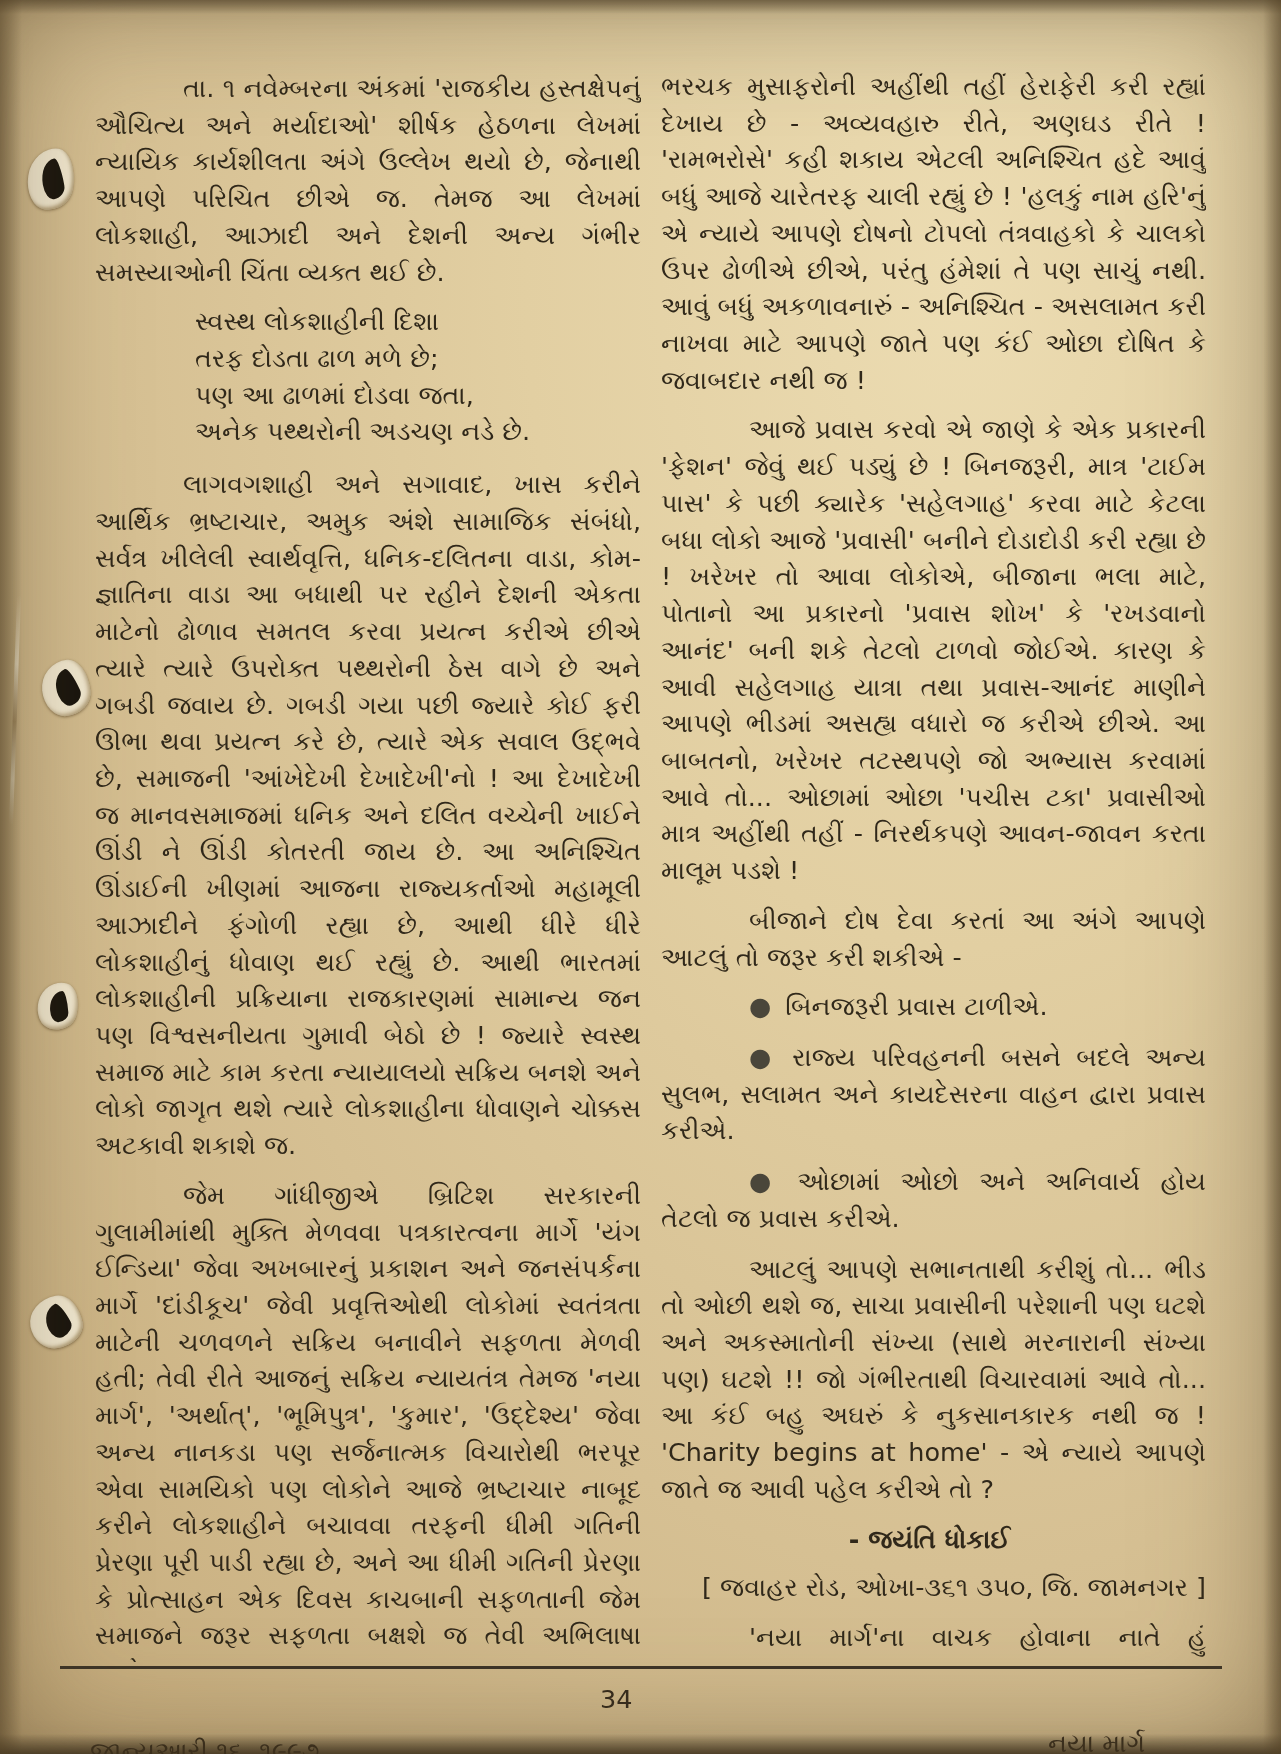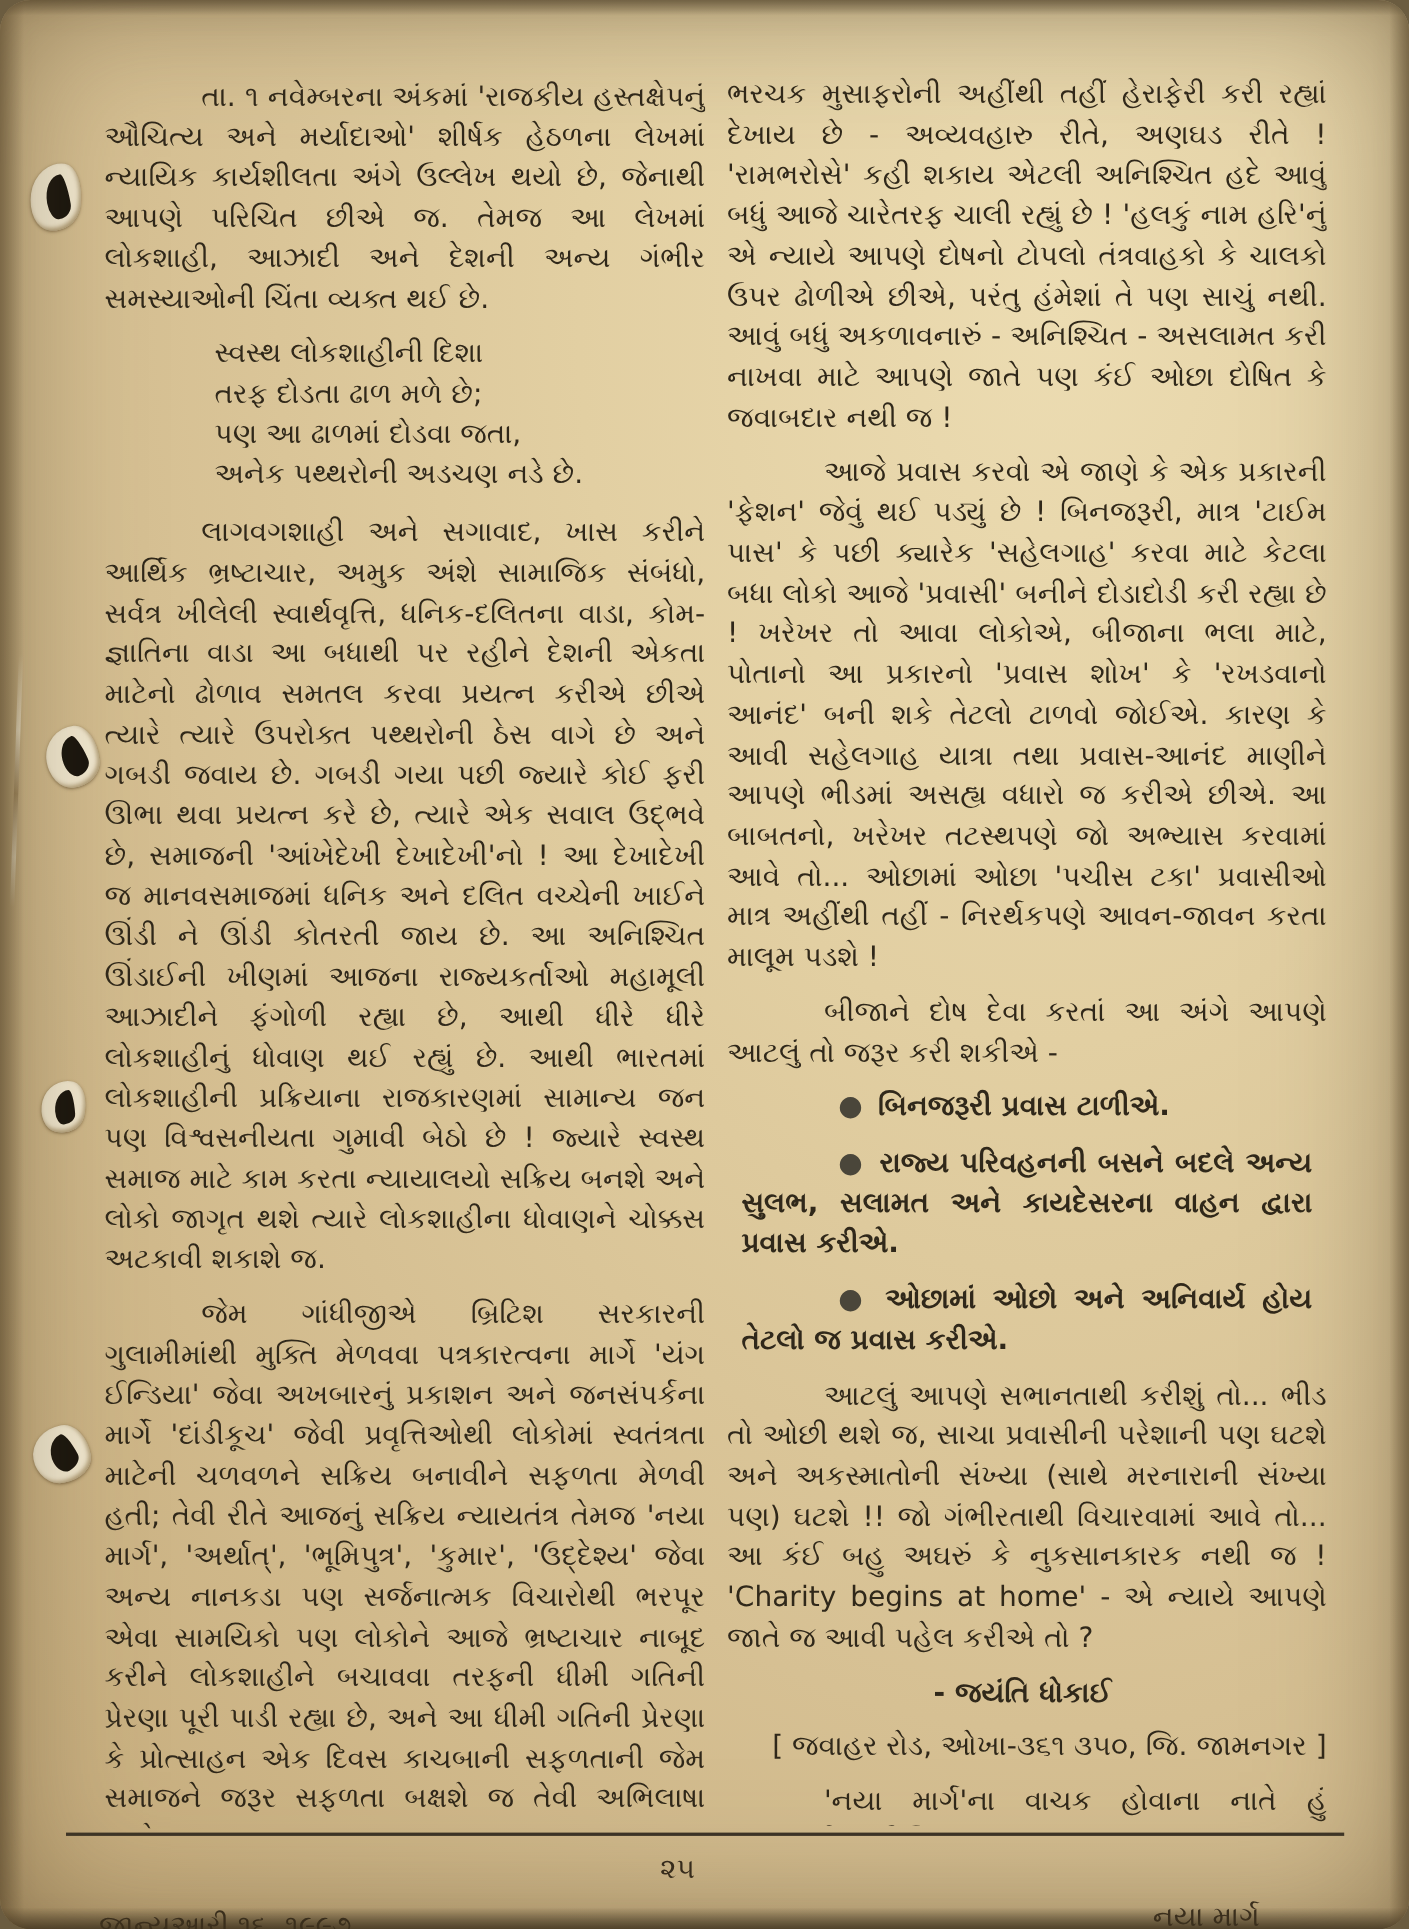--- a/index.html
+++ b/index.html
@@ -5,21 +5,20 @@
   html,body{margin:0;padding:0;background:#6b5c40;}
   #page{
     position:relative;
     width:1281px;height:1754px;
     margin:0 auto;
     overflow:hidden;
     background:
       radial-gradient(ellipse at 75% 16%, #ecdcb2 0%, #e2cfa2 32%, #d6c093 62%, #c5ab7b 100%);
     font-family:"DejaVu Sans", sans-serif;
     color:#30281a;
-    border-radius:28px;
   }
   
   .vignette{position:absolute;inset:0;pointer-events:none;z-index:6;
     box-shadow:inset 0 0 130px rgba(91,72,43,.55), inset 0 0 30px rgba(91,72,43,.38);}
   .edge-top{position:absolute;left:0;top:0;width:100%;height:14px;z-index:6;
     background:linear-gradient(to bottom, rgba(52,42,24,.55), rgba(52,42,24,0));}
   .edge-bottom{position:absolute;left:0;bottom:0;width:100%;height:20px;z-index:6;
     background:linear-gradient(to top, rgba(38,31,18,.8), rgba(38,31,18,0));}
   .edge-left{position:absolute;left:0;top:0;width:22px;height:100%;z-index:6;
     background:linear-gradient(to right, rgba(70,55,30,.45), rgba(70,55,30,0));}
@@ -41,21 +40,21 @@
   
   .column{position:absolute;top:70px;width:546px;height:1592px;overflow:hidden;
     font-size:25.5px;line-height:1.44;z-index:3;}
   #left-column{left:95px;}
   #right-column{left:661px;top:68px;width:545px;}
   .para{margin:0 0 13px;text-align:justify;text-indent:88px;}
   .para.noindent{text-indent:0;}
   .poem{margin:2px 0 16px 100px;}
   .signature{text-align:center;font-weight:bold;margin:10px 8px 12px 0;}
   .address{text-align:right;margin:0 0 13px;}
-  .bullet-item{margin:0 13px 14px;text-align:justify;text-indent:88px;font-weight:bold;}
+  .bullet-item{margin:0 0 14px;text-align:justify;text-indent:88px;}
   .bullet-item .marker{color:#4a463a;margin-right:14px;}
   
   .footer-rule{position:absolute;left:60px;width:1162px;top:1666px;border-top:3px solid #3b3326;z-index:3;}
   .footer-text{position:absolute;z-index:3;font-size:25.5px;color:#33291b;}
   #footer-date{left:90px;top:1736px;}
   #footer-page{left:600px;top:1684px;}
   #footer-mag{left:1048px;top:1728px;}
 </style>
 </head>
 <body>
@@ -99,21 +98,21 @@
       <div class="bullet-item"><span class="marker">●</span>રાજ્ય પરિવહનની બસને બદલે અન્ય સુલભ, સલામત અને કાયદેસરના વાહન દ્વારા પ્રવાસ કરીએ.</div>
       <div class="bullet-item"><span class="marker">●</span>ઓછામાં ઓછો અને અનિવાર્ય હોય તેટલો જ પ્રવાસ કરીએ.</div>
       <div class="para">આટલું આપણે સભાનતાથી કરીશું તો... ભીડ તો ઓછી થશે જ, સાચા પ્રવાસીની પરેશાની પણ ઘટશે અને અકસ્માતોની સંખ્યા (સાથે મરનારાની સંખ્યા પણ) ઘટશે !! જો ગંભીરતાથી વિચારવામાં આવે તો... આ કંઈ બહુ અઘરું કે નુકસાનકારક નથી જ ! 'Charity begins at home' - એ ન્યાયે આપણે જાતે જ આવી પહેલ કરીએ તો ?</div>
       <div class="signature">- જયંતિ ધોકાઈ</div>
       <div class="address">[ જવાહર રોડ, ઓખા-૩૬૧ ૩૫૦, જિ. જામનગર ]</div>
       <div class="para">'નયા માર્ગ'ના વાચક હોવાના નાતે હું આપનાથી પરિચિત છું. આ ઉપરાંત, OASISના સમર્પિત સભ્યોમાંનો એક હોવાથી આપશ્રીને સાંભળી પણ ચૂક્યો છું. કચડાયેલા, શોષિત, પછાત વર્ગોની વેદનાઓને સંવેદી શકવાની, તથા 'નયા માર્ગ' દ્વારા મારા જેવા છેવાડેના વ્યક્તિ સુધી પહોંચી શકવાની આપની ક્ષમતા આપના અવિરત પ્રયત્નો, સંઘર્ષો,</div>
     </div>
 
   <div class="footer-rule"></div>
   <div id="footer-date" class="footer-text">જાન્યુઆરી ૧૬, ૧૯૯૭</div>
-  <div id="footer-page" class="footer-text">૨૫</div>
+  <div id="footer-page" class="footer-text">34</div>
   <div id="footer-mag" class="footer-text">નયા માર્ગ</div>
 
   <div class="edge-top"></div>
   <div class="edge-bottom"></div>
   <div class="edge-left"></div>
   <div class="edge-right"></div>
   <div class="vignette"></div>
 </div>
 
 </body></html>

